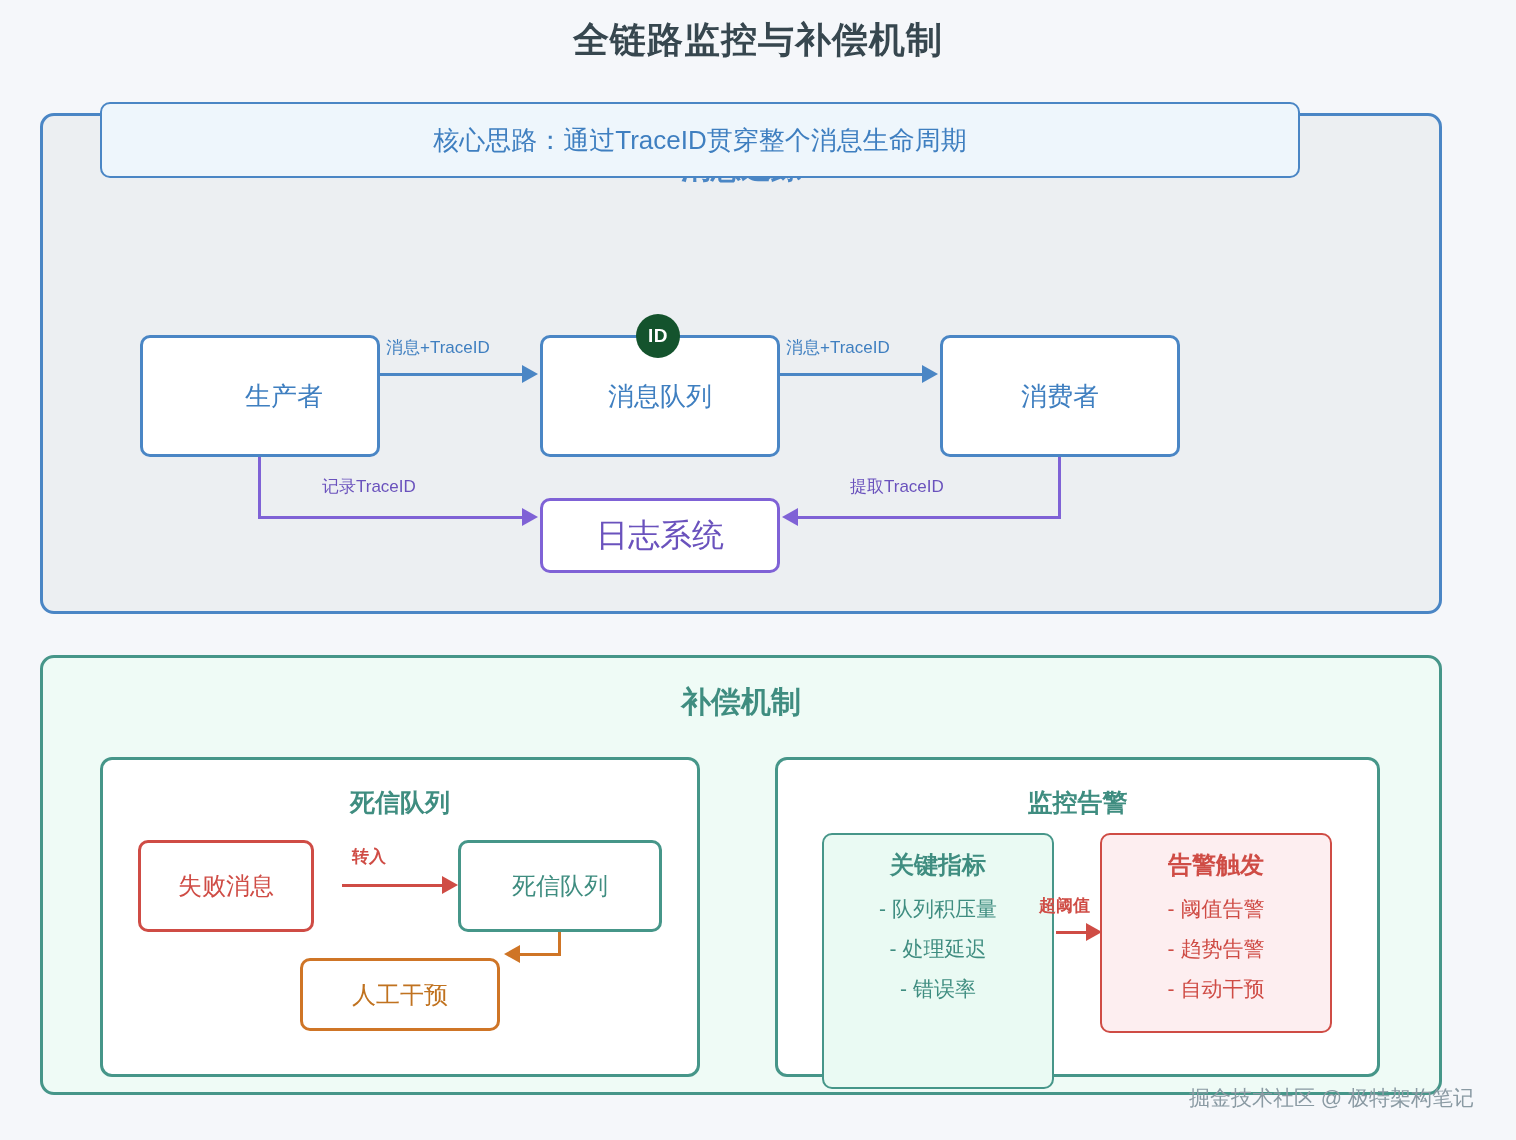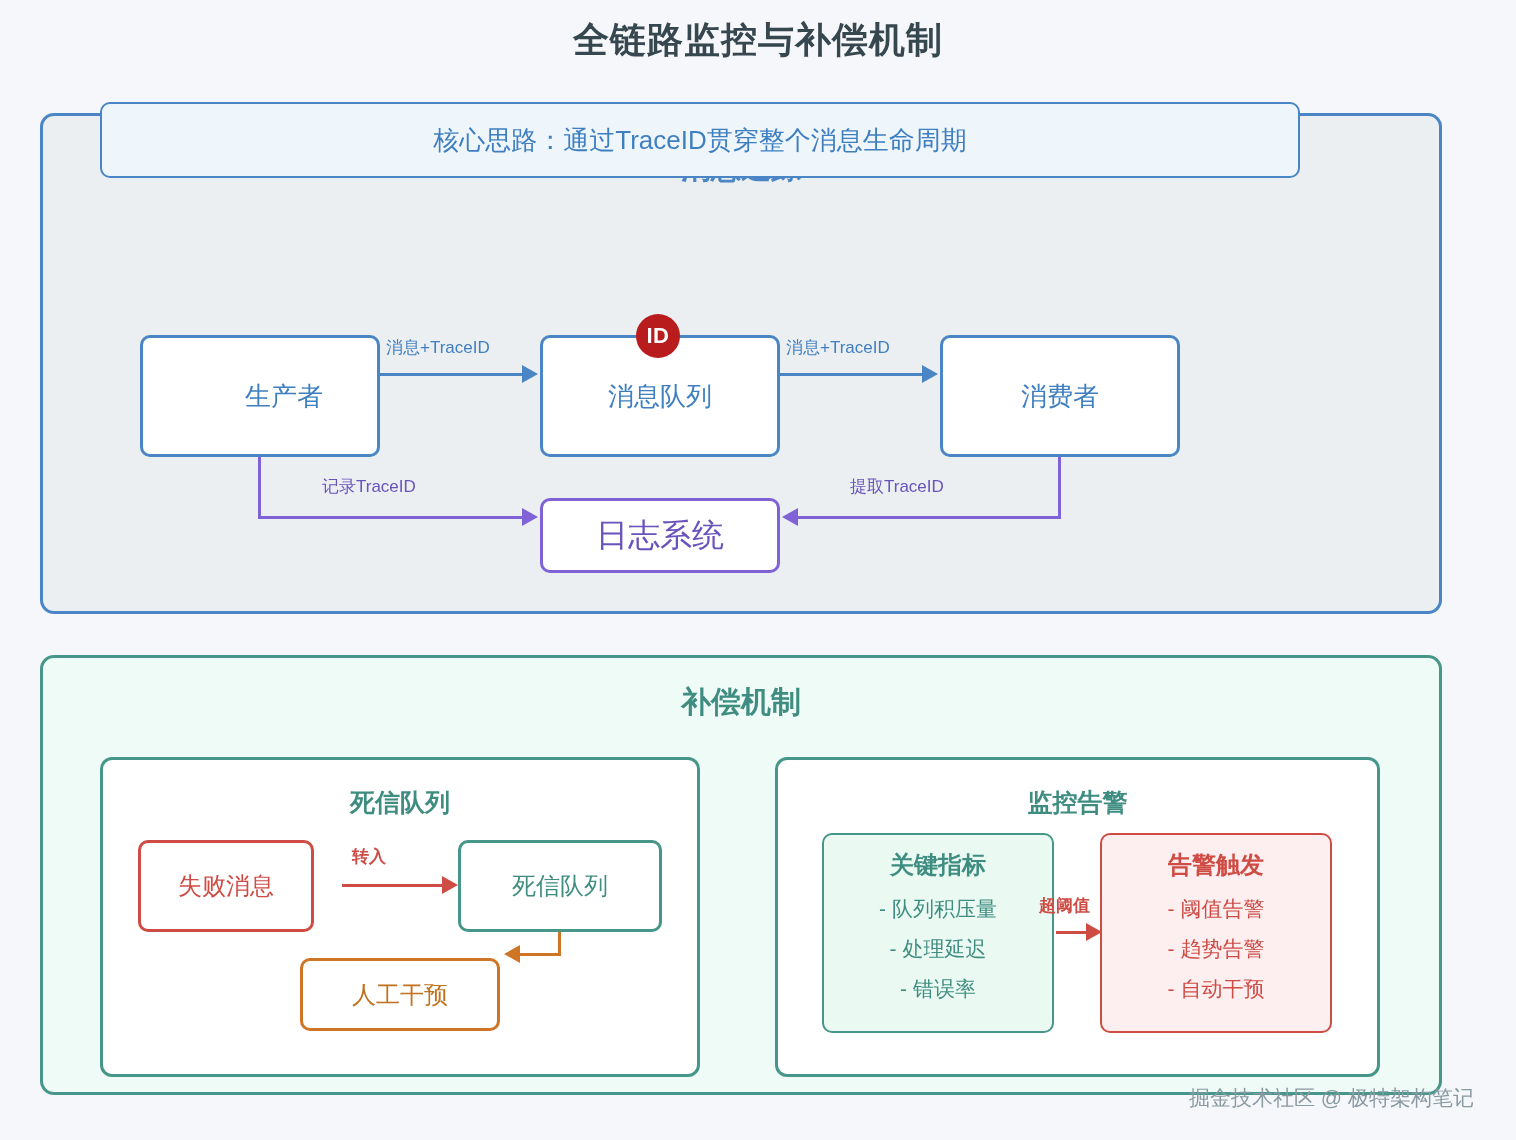--- a/index.html
+++ b/index.html
@@ -107,26 +107,26 @@
   .n-log      { left: 540px; top: 498px; width: 240px; height: 75px;  font-size: 32px; }
 
   
   .id-badge {
     position: absolute;
     left: 636px;
     top: 314px;
     width: 44px;
     height: 44px;
     border-radius: 50%;
-    background: #b91c1c;
+    background: #14532d;
     color: #ffffff;
     display: flex;
     align-items: center;
     justify-content: center;
-    font-size: 22px;
+    font-size: 19px;
     font-weight: bold;
     letter-spacing: 0.5px;
   }
 
   
   .hline, .vline {
     position: absolute;
   }
   .hline { height: 3px; }
   .vline { width: 3px; }
@@ -182,21 +182,21 @@
 
   
   .card {
     position: absolute;
     box-sizing: border-box;
     border-radius: 10px;
     padding-top: 14px;
     text-align: center;
   }
   .card-metrics {
-    left: 822px; top: 833px; width: 232px; height: 200px;
+    left: 822px; top: 833px; width: 232px; height: 256px;
     background: #eafaf3; border: 2px solid #469689; color: #3f8d80;
   }
   .card-alerts {
     left: 1100px; top: 833px; width: 232px; height: 200px;
     background: #fdeef0; border: 2px solid #cf4c45; color: #cf4c45;
   }
   .card-title {
     font-size: 24px;
     font-weight: bold;
     margin-bottom: 8px;

